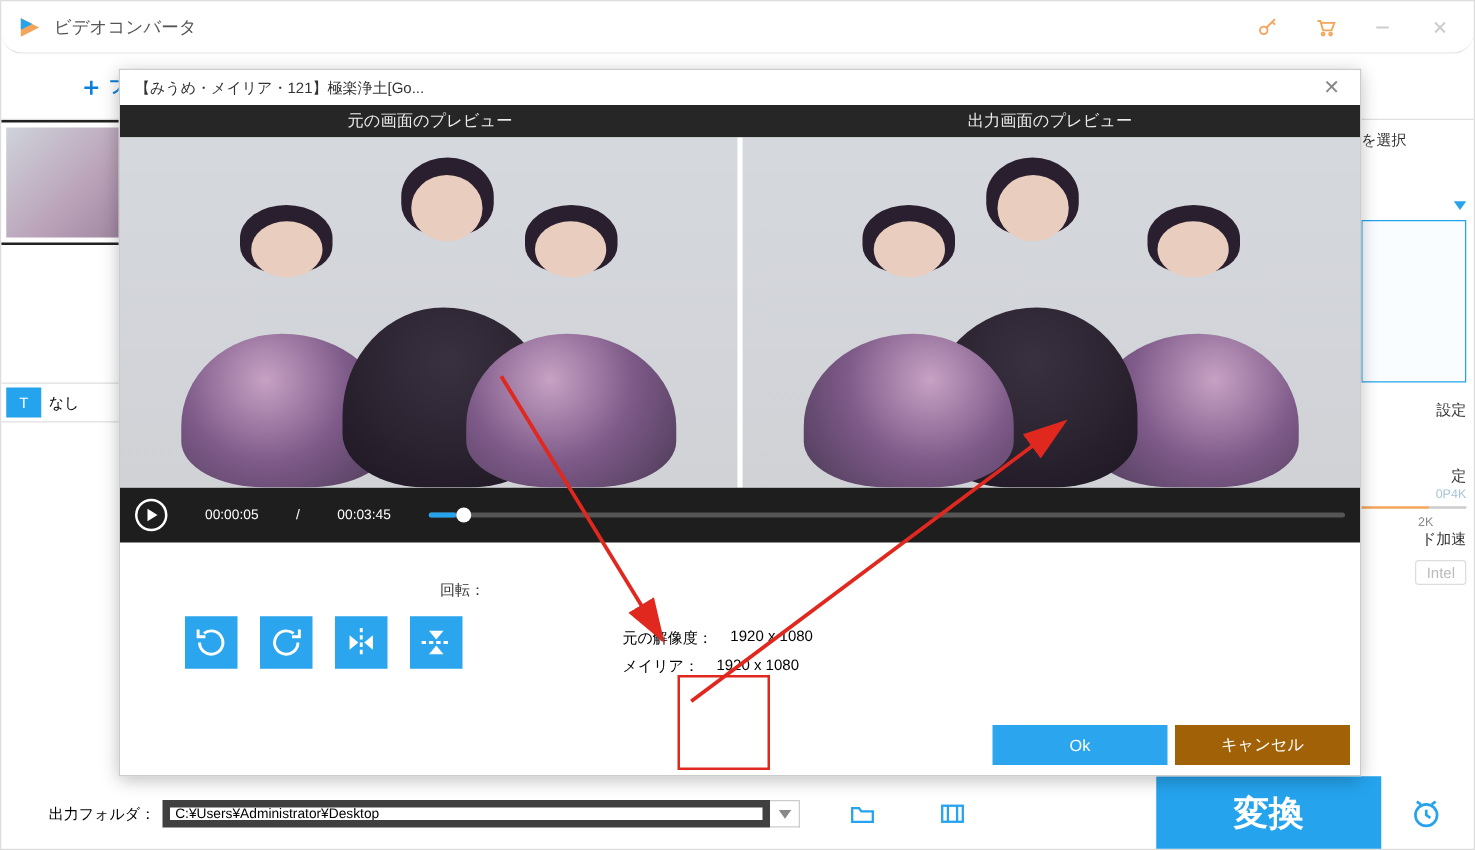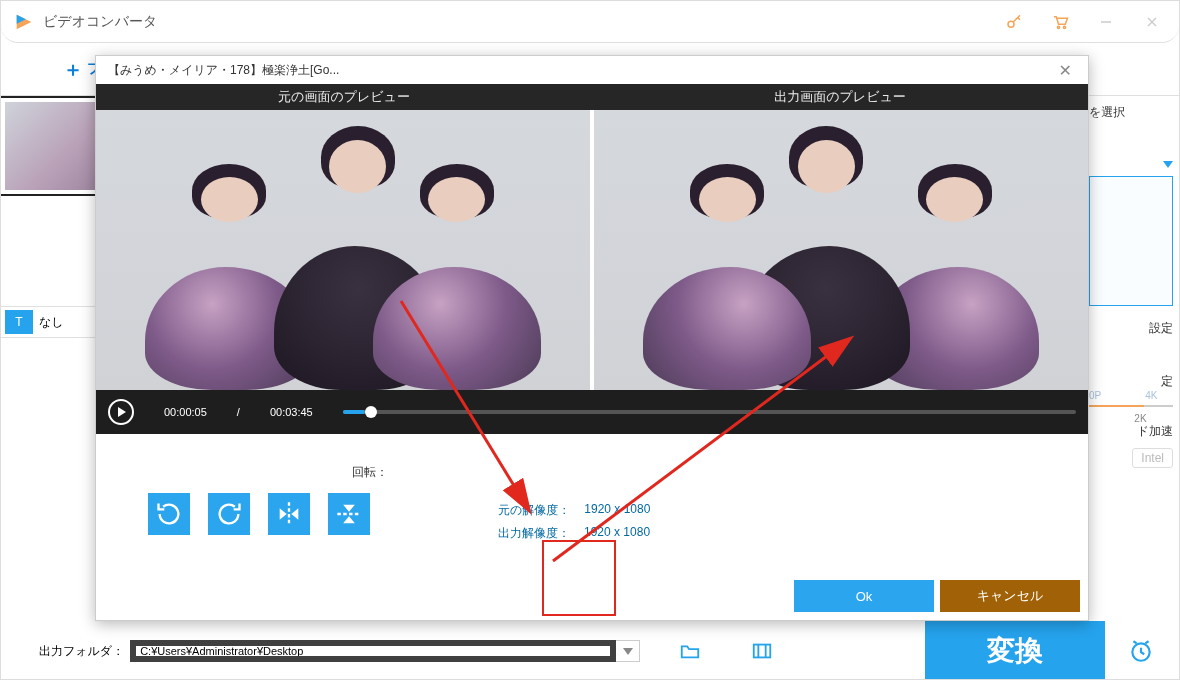--- a/index.html
+++ b/index.html
@@ -22,21 +22,21 @@
 .thumb { width: 140px; height: 88px; margin: 4px; background: linear-gradient(135deg,#cfd3da 0%,#b9a1b8 50%,#8c7490 100%); }
 .chip-row { height: 32px; margin-top: 110px; display: flex; align-items: center; border-top: 1px solid #e0e0e0; border-bottom: 1px solid #e0e0e0; }
 .chip { background: #25a3ed; color: #fff; width: 28px; height: 24px; display: flex; align-items: center; justify-content: center; font-size: 12px; margin-left: 4px; }
 .chip-txt { font-size: 12px; padding-left: 6px; }
 
 .right-col { margin-left: auto; width: 90px; padding: 8px 6px 0 0; font-size: 12px; color: #333; }
 .right-col .lbl { margin-bottom: 40px; }
 .right-col .row { margin: 8px 0; display:flex; justify-content:flex-end; align-items:center; gap:4px; }
 .triangle-dn { width:0;height:0;border-left:5px solid transparent;border-right:5px solid transparent;border-top:7px solid #25a3ed; display:inline-block;}
 .prof-card { border:1px solid #25a3ed; height:130px; margin: 4px 0 14px 0; background:#fafdff;}
-.scale { display:flex; justify-content:flex-start; color:#a8c3db; font-size:10px;gap:44px; }
+.scale { display:flex; justify-content:flex-end; color:#a8c3db; font-size:10px; }
 .scale-bar { height:2px; background:linear-gradient(to right,#f4a55a 0%,#f4a55a 65%,#ccc 65%,#ccc 100%); margin:4px 0 16px; position:relative;}
 .scale-bar::after{content:"2K"; position:absolute; left:54%; top:8px; font-size:10px; color:#888;}
 .intel { border:1px solid #ddd; border-radius:3px; padding:2px 8px; color:#bbb; font-size:12px; float:right;}
 
 .bottom-bar { position:absolute; left:0; right:0; bottom:6px; height:44px; display:flex; align-items:center; padding: 0 8px 0 38px; }
 .bottom-bar .lbl { font-size:12px; margin-right:6px;}
 .path-input { flex: 0 0 486px; height:22px; border:6px solid #404040; font-size:11px; padding:0 4px; }
 .path-dd { width:24px; height:22px; border:1px solid #ccc; border-left:none; display:flex;align-items:center;justify-content:center;}
 .ib { width:44px; height:32px; margin-left:28px; display:flex;align-items:center;justify-content:center;}
 .convert-btn { margin-left:auto; width:180px; height:60px; background:#25a3ed; color:#fff; font-size:28px; display:flex;align-items:center;justify-content:center; font-weight:bold;}
@@ -65,21 +65,21 @@
 .play-tri { width:0;height:0;border-top:5px solid transparent;border-bottom:5px solid transparent;border-left:8px solid #fff; margin-left:2px;}
 .seek { flex:1; height:4px; background:#555; position:relative; border-radius:2px;}
 .seek-fill{ position:absolute; left:0; top:0; bottom:0; width:3%; background:#25a3ed; border-radius:2px;}
 .seek-knob{ position:absolute; left:3%; top:-4px; width:12px; height:12px; background:#fff; border-radius:50%;}
 .controls { flex:1; display:flex; padding: 30px 40px 0 40px; }
 .controls-left { display:flex; flex-direction:column; gap:12px; }
 .rotate-lbl { font-size:12px; color:#333; padding-left:216px; }
 .rot-row { display:flex; gap:18px; padding-left:12px;}
 .rot-btn { width:42px; height:42px; background:#2aa5ee; display:flex; align-items:center; justify-content:center; color:#fff;}
 .highlight-box { position:absolute; border:2px solid #e0281f; left:446px; top:484px; width:74px; height:76px; pointer-events:none;}
-.res-block { margin-left:110px; font-size:12px; color:#0369a1; padding-top:32px;}
+.res-block { margin-left:110px; font-size:12px; color:#000000; padding-top:32px;}
 .res-block .r { display:flex; gap:14px; margin:6px 0;}
 .modal-buttons { display:flex; justify-content:flex-end; padding:0 8px 8px 0; gap:6px;}
 .mb { width:140px; height:32px; display:flex; align-items:center; justify-content:center; font-size:13px; color:#fff;}
 .mb.ok{ background:#2aa5ee;}
 .mb.cancel{ background:#a16207;}
 
 
 .arrow-svg { position:absolute; left:0; top:0; pointer-events:none;}
 </style>
 </head>
@@ -177,21 +177,21 @@
   <span class="clock">
       <svg width="26" height="26" viewBox="0 0 24 24" fill="none" stroke="#25a3ed" stroke-width="2">
         <circle cx="12" cy="13" r="8"></circle>
         <path d="M12 9v4l3 2M5 3l3 2M19 3l-3 2"></path>
       </svg>
     </span>
 </div>
 
 <div class="modal">
   <div class="modal-title">
-    <span>【みうめ・メイリア・178】極楽浄土[Go...</span>
+    <span>【みうめ・メイリア・121】極楽浄土[Go...</span>
     <span class="modal-close">✕</span>
   </div>
   <div class="preview-headers">
     <div>元の画面のプレビュー</div>
     <div>出力画面のプレビュー</div>
   </div>
   <div class="preview-row">
     <div class="preview">
       <div class="figure">
         <div class="dancer left">
@@ -274,21 +274,21 @@
             </svg>
         </span>
       </div>
     </div>
     <div class="res-block">
       <div class="r">
           <span>元の解像度：</span>
           <span>1920 x 1080</span>
         </div>
       <div class="r">
-          <span>出力解像度：</span>
+          <span>メイリア：</span>
           <span>1920 x 1080</span>
         </div>
     </div>
   </div>
   <div class="modal-buttons">
     <span class="mb ok">Ok</span>
     <span class="mb cancel">キャンセル</span>
   </div>
   <div class="highlight-box"></div>
 </div>

